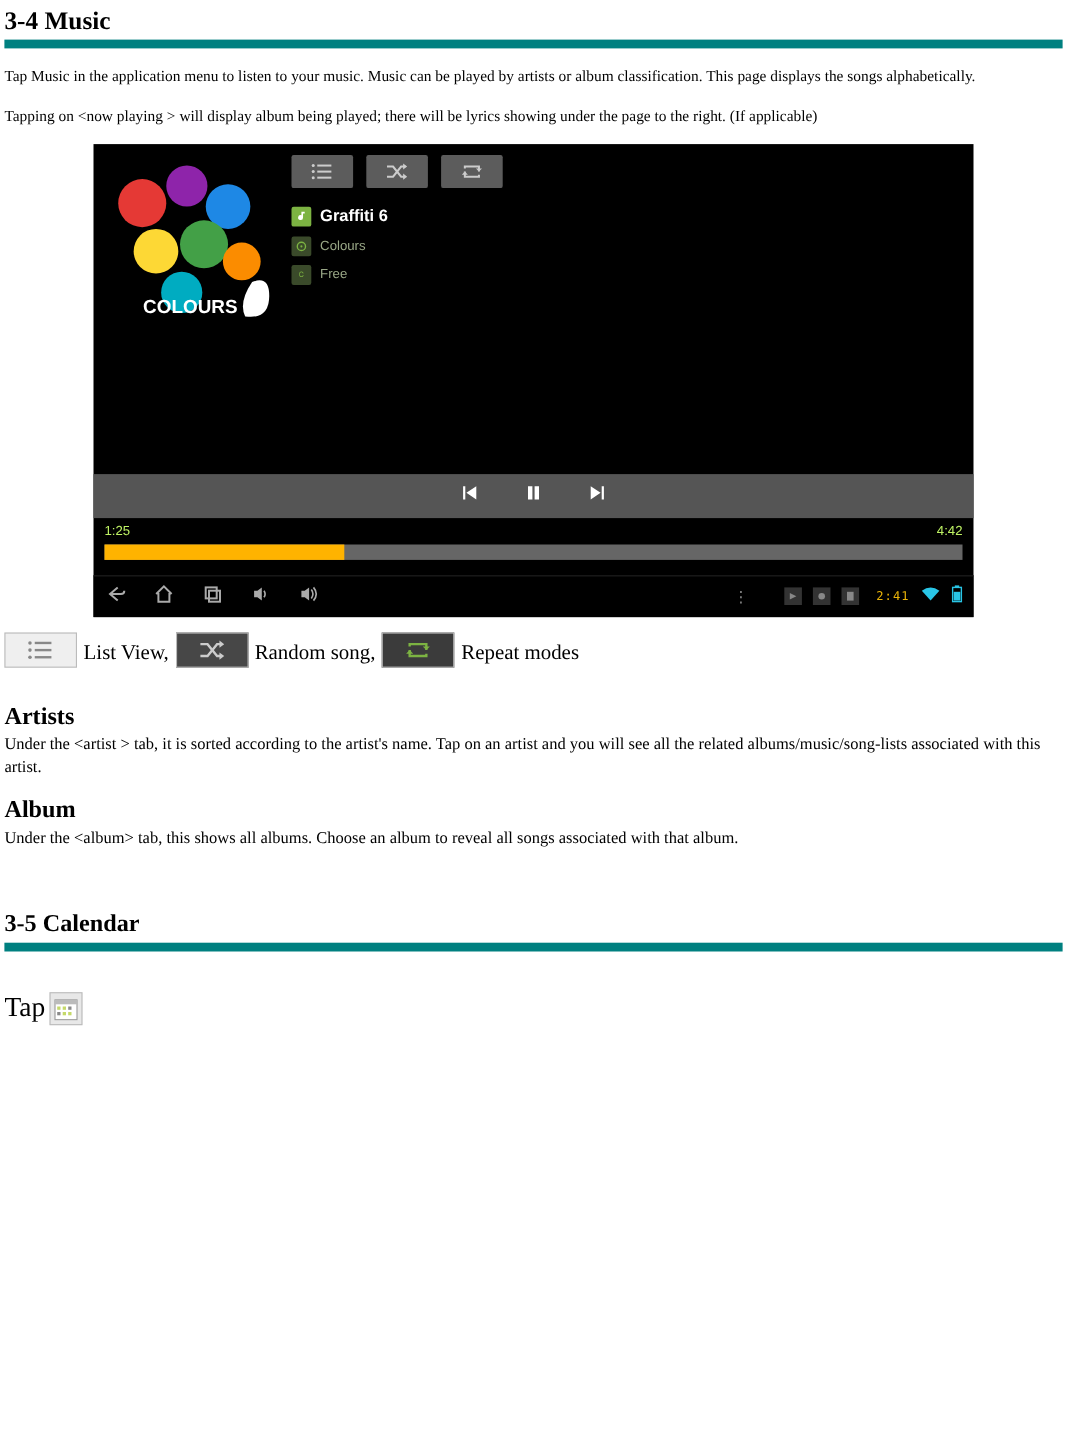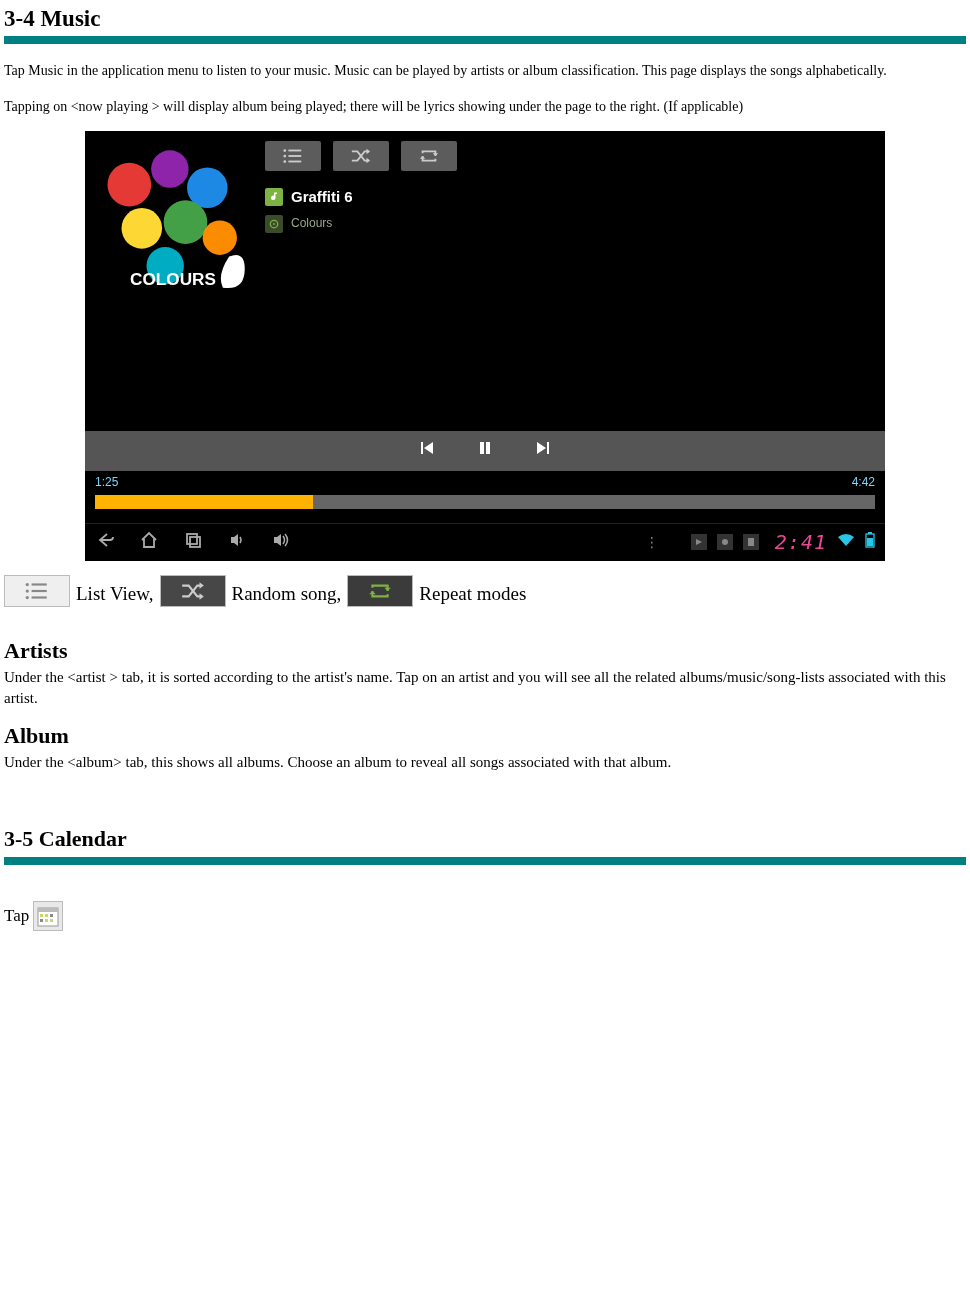--- a/index.html
+++ b/index.html
@@ -94,21 +94,21 @@
     display: flex;
     align-items: center;
     justify-content: center;
     gap: 40px;
   }
   .ss-controls-bar .ctl { color: #fff; font-size: 18px; }
   .ss-time-row {
     display: flex;
     justify-content: space-between;
     padding: 4px 10px 0 10px;
-    color: #7dd3fc;
+    color: #bef264;
     font-size: 12px;
   }
   .ss-progress {
     height: 14px;
     margin: 4px 10px 14px 10px;
     background: #666;
     position: relative;
   }
   .ss-progress-fill {
     position: absolute;
@@ -125,21 +125,21 @@
     padding: 0 10px;
     color: #888;
     font-size: 14px;
   }
   .ss-nav-left { display: flex; gap: 24px; align-items: center; }
   .ss-nav-left svg { width: 20px; height: 20px; }
   .ss-nav-spacer { flex: 1; }
   .ss-nav-dots { color: #888; letter-spacing: 2px; font-size: 14px; }
   .ss-nav-right { display: flex; gap: 10px; align-items: center; margin-left: 30px; }
   .ss-nav-right .tiny { width: 16px; height: 16px; background: #333; display: flex; align-items: center; justify-content: center; }
-  .ss-clock { color: #ec4899; font-family: monospace; font-size: 20px; letter-spacing: 1px; margin-left: 6px; font-style: italic; }
+  .ss-clock { color: #eab308; font-family: monospace; font-size: 11px; letter-spacing: 1px; margin-left: 6px; }
   .ss-signal { color: #29c5e6; }
 
   .icon-legend {
     display: flex;
     align-items: flex-end;
     flex-wrap: wrap;
     gap: 6px;
     margin-bottom: 30px;
     font-size: 19px;
   }
@@ -173,21 +173,21 @@
     font-size: 22px;
     margin-top: 52px;
     margin-bottom: 4px;
   }
   .cal-line {
     display: flex;
     align-items: center;
     flex-wrap: wrap;
     gap: 4px;
     margin-top: 36px;
-    font-size: 17px;
+    font-size: 25px;
   }
   .cal-icon {
     width: 30px;
     height: 30px;
     border: 1px solid #bbb;
     display: inline-flex;
     align-items: center;
     justify-content: center;
     background: #e8e8e8;
   }
@@ -264,20 +264,28 @@
         </div>
         <div class="ss-info-row dim">
           <span class="ss-info-icon ic-dim">
             <svg viewBox="0 0 16 16" width="10" height="10">
                 <circle cx="8" cy="8" r="6" fill="none" stroke="#7cb342" stroke-width="2"></circle>
                 <circle cx="8" cy="8" r="1.5" fill="#7cb342"></circle>
               </svg>
           </span>
           <span>Colours</span>
         </div>
+        <div class="ss-info-row dim">
+          <span class="ss-info-icon ic-dim">
+            <svg viewBox="0 0 16 16" width="10" height="10">
+                <path fill="#7cb342" d="M8 3c2 0 3 1 3 3h-1c0-1-.7-2-2-2s-2 1-2 2v2c0 1 .7 2 2 2s2-1 2-2h1c0 2-1 3-3 3s-3-1-3-3V6c0-2 1-3 3-3z"></path>
+              </svg>
+          </span>
+          <span>Free</span>
+        </div>
       </div>
     </div>
 
     <div class="ss-controls-bar">
       <span class="ctl">
         <svg width="18" height="18" viewBox="0 0 18 18">
             <path fill="#fff" d="M3 3h2v12H3zM15 3v12L6 9z"></path>
           </svg>
       </span>
       <span class="ctl">

